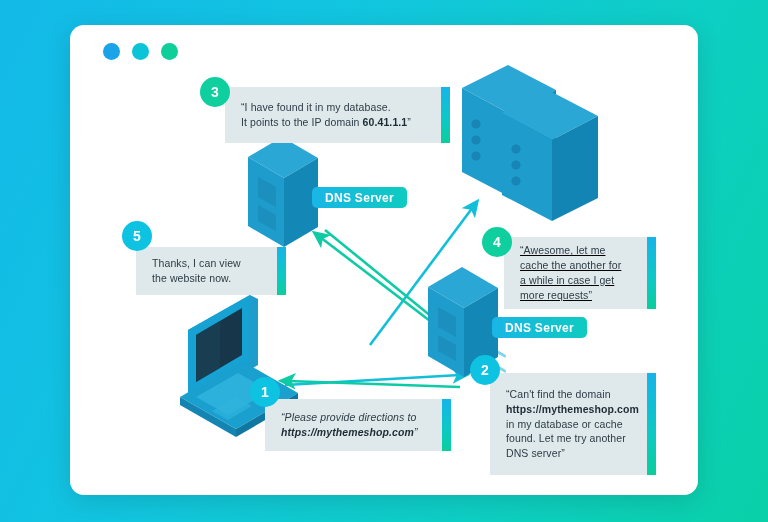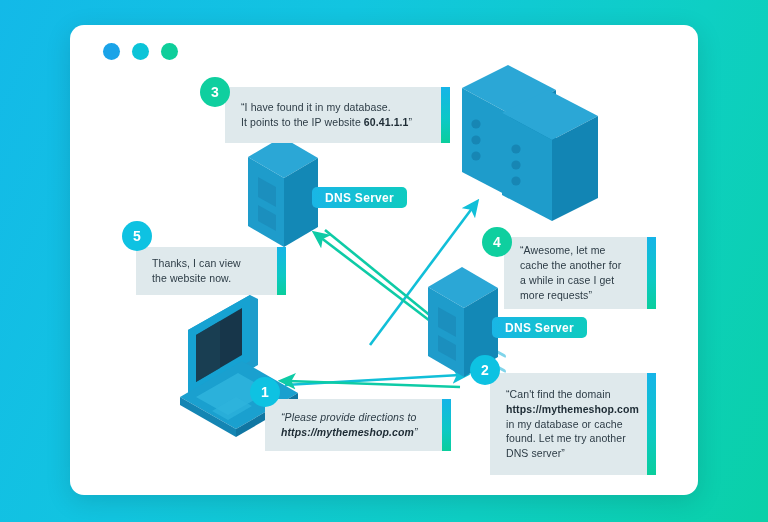--- a/index.html
+++ b/index.html
@@ -200,37 +200,37 @@
       </g>
     </svg>
 
     <div class="pill" style="left:242px; top:162px;">DNS Server</div>
 
     <div class="pill" style="left:422px; top:292px;">DNS Server</div>
 
     <div class="bubble" style="left:155px; top:62px; width:225px; height:56px;">
       <div class="txt">
         <span>“I have found it in my database.</span><br>
-        <span>It points to the IP website</span>
+        <span>It points to the IP domain</span>
         <b>60.41.1.1</b><span>”</span>
       </div>
       <span class="bar"></span>
     </div>
     <div class="badge green" style="left:130px; top:52px;">3</div>
 
     <div class="bubble" style="left:66px; top:222px; width:150px; height:47px;">
       <div class="txt">
         <span>Thanks, I can view</span><br>
         <span>the website now.</span>
       </div>
       <span class="bar"></span>
     </div>
     <div class="badge cyan" style="left:52px; top:196px;">5</div>
 
-    <div class="bubble" style="left:434px; top:212px; width:152px; height:72px;">
+    <div class="bubble" style="left:434px; top:212px; width:152px; height:72px;text-decoration:underline;">
       <div class="txt">
         <span>“Awesome, let me</span><br>
         <span>cache the another for</span><br>
         <span>a while in case I get</span><br>
         <span>more requests”</span>
       </div>
       <span class="bar"></span>
     </div>
     <div class="badge green" style="left:412px; top:202px;">4</div>
 

